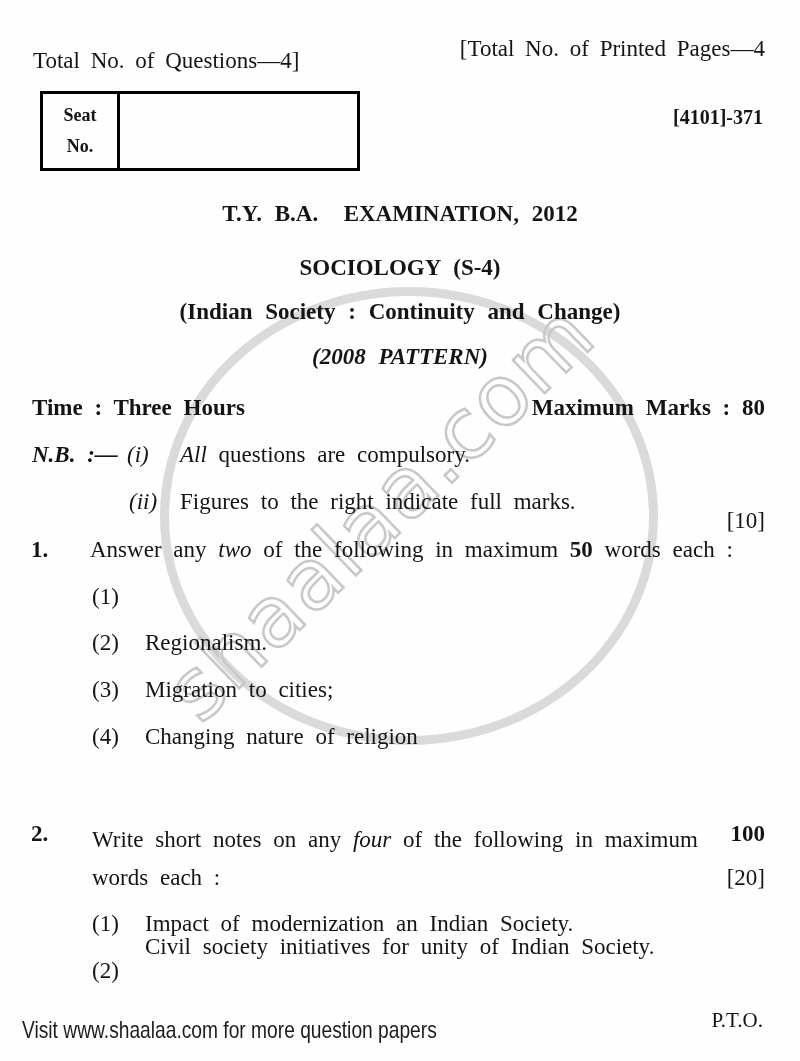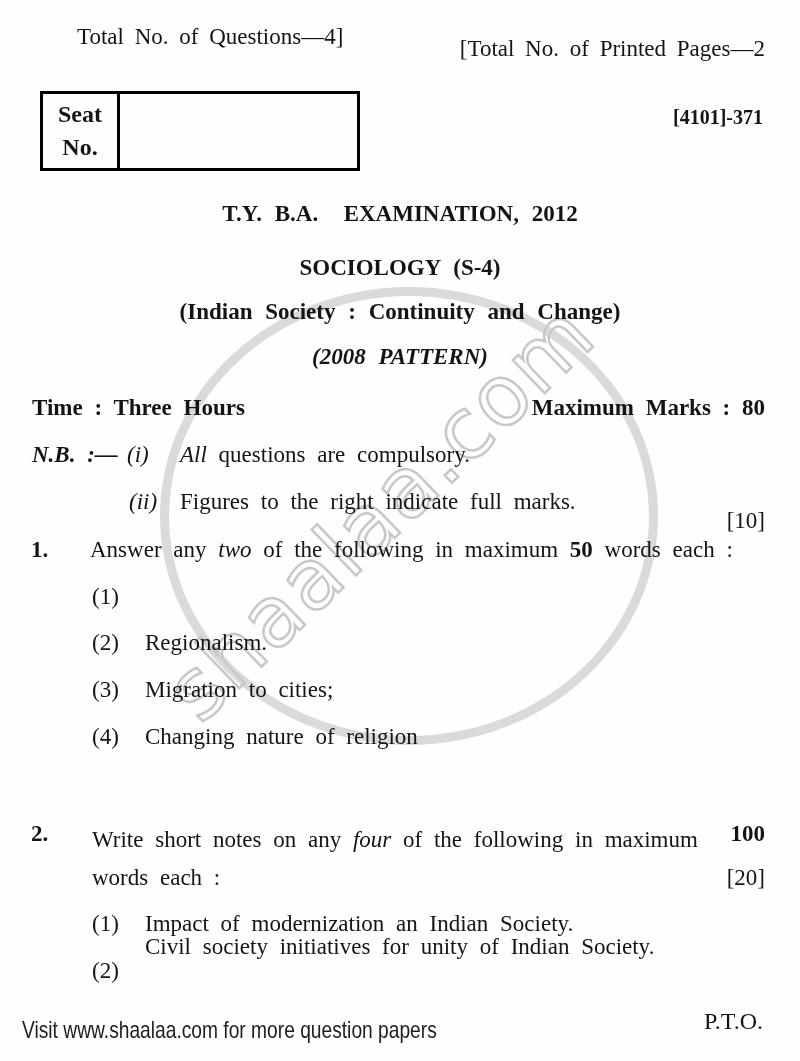--- a/index.html
+++ b/index.html
@@ -27,40 +27,40 @@
   .i  { font-style:italic; }
   .bi { font-weight:bold; font-style:italic; }
   .center { left:0; width:100%; text-align:center; font-weight:bold; word-spacing:7px; }
   .right  { right:35px; }
   
   .seat-box { position:absolute; left:40px; top:91px; width:314px; height:74px;
               border:3px solid #000; z-index:1; background:transparent; }
   .seat-label { position:absolute; left:0; top:0; bottom:0; width:74px;
               border-right:3px solid #000; display:flex; flex-direction:column;
               justify-content:space-evenly; align-items:center;
-              font-weight:bold; font-size:24px; }
+              font-weight:bold; font-size:18px; }
   .seat-field { position:absolute; left:77px; top:0; right:0; bottom:0; }
   .paper-code { position:absolute; right:37px; top:106px; font-size:20px;
               font-weight:bold; word-spacing:4px; z-index:1; }
   
   .footer-left { position:absolute; left:22px; top:1016px; z-index:1;
               font-family:"Liberation Sans", sans-serif; font-size:24px;
               transform:scaleX(0.80); transform-origin:left top; color:#1d1d1d; }
-  .footer-right { position:absolute; right:37px; top:1008px; font-size:24px; z-index:1; }
+  .footer-right { position:absolute; right:37px; top:1008px; font-size:21px; z-index:1; }
 </style>
 </head>
 <body>
 
 <div class="page">
 
   <div class="wm-ring"></div>
   <div class="wm-text">shaalaa.com</div>
 
-  <div class="ln" style="left:33px; top:24px; word-spacing:5px;margin-left:44px;">Total No. of Questions—4]</div>
-  <div class="ln right" style="top:36px; word-spacing:5px;">[Total No. of Printed Pages—2</div>
+  <div class="ln" style="left:33px; top:48px; word-spacing:5px;">Total No. of Questions—4]</div>
+  <div class="ln right" style="top:36px; word-spacing:5px;">[Total No. of Printed Pages—4</div>
 
   <div class="seat-box">
     <div class="seat-label">
       <span>Seat</span>
       <span>No.</span>
     </div>
     <div class="seat-field"></div>
   </div>
 
   <div class="paper-code">[4101]-371</div>

